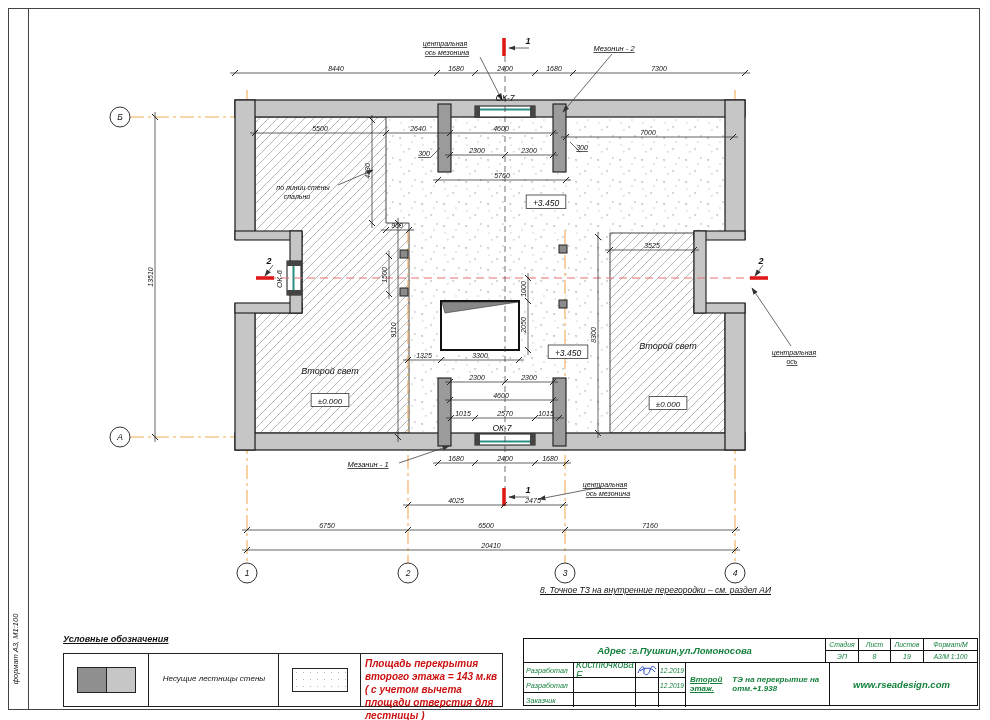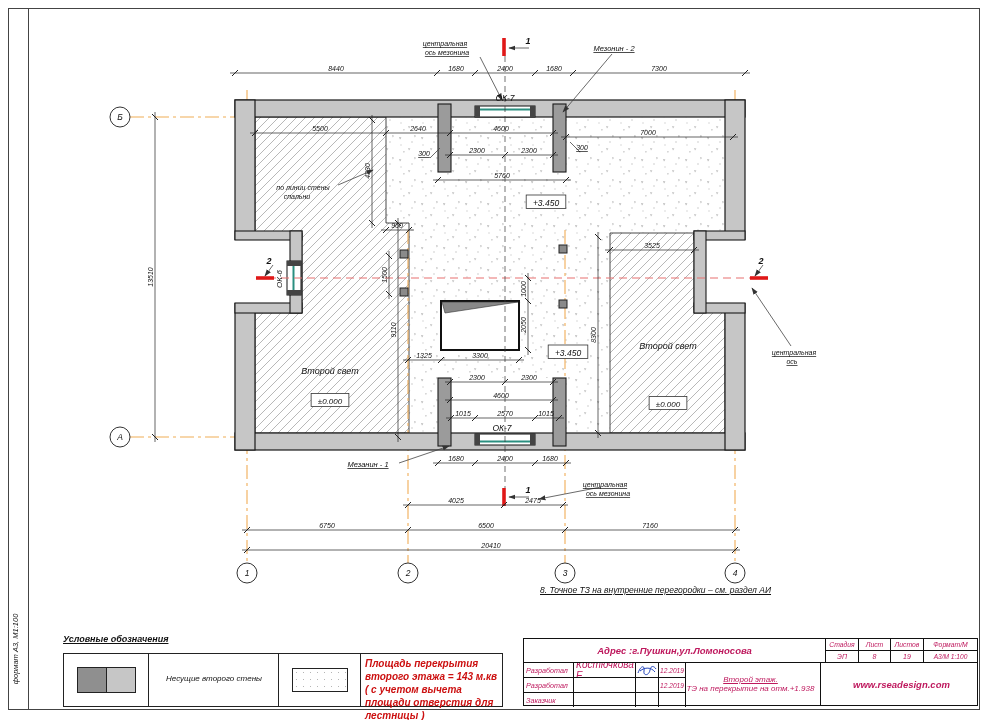--- a/index.html
+++ b/index.html
@@ -22,36 +22,36 @@
   .swatch-light{left:42px;background:#c6c6c6;}
   .lc2-text{position:absolute;left:6px;top:20px;width:118px;font-size:8px;font-style:italic;color:#111;text-align:center;}
   .speckle-swatch{position:absolute;left:13px;top:14px;width:56px;height:24px;border:1px solid #222;box-sizing:border-box;
      background-image:radial-gradient(#b5b5b5 0.8px, transparent 0.9px);background-size:7px 7px;}
   .lc4-text{padding:3px 4px;font-size:10px;line-height:1.3;font-style:italic;font-weight:bold;color:#cc1111;}
   
   .note{position:absolute;left:540px;top:585px;width:330px;}
   .note-title{font-size:8.5px;font-style:italic;text-decoration:underline;color:#111;margin-bottom:11px;}
   .note-item{font-size:8.5px;font-style:italic;color:#111;text-decoration:underline;}
   
-  .tb{position:absolute;left:523px;top:638px;width:455px;height:68px;border:1.5px solid #111;box-sizing:border-box;font-style:italic;color:#be185d;}
+  .tb{position:absolute;left:523px;top:638px;width:455px;height:68px;border:1.5px solid #111;box-sizing:border-box;font-style:italic;color:#15803d;}
   .tcell{position:absolute;border-right:1px solid #111;border-bottom:1px solid #111;box-sizing:border-box;display:flex;align-items:center;justify-content:center;overflow:hidden;}
   .tb-addr{left:0;top:0;width:302px;height:24px;font-size:9.5px;font-weight:bold;}
   .tb-h1{left:302px;top:0;width:33px;height:12px;font-size:6.8px;}
   .tb-h2{left:335px;top:0;width:32px;height:12px;font-size:6.8px;}
   .tb-h3{left:367px;top:0;width:33px;height:12px;font-size:6.8px;}
   .tb-h4{left:400px;top:0;width:53px;height:12px;font-size:6.8px;border-right:none;}
   .tb-v1{left:302px;top:12px;width:33px;height:12px;font-size:7px;}
   .tb-v2{left:335px;top:12px;width:32px;height:12px;font-size:7px;}
   .tb-v3{left:367px;top:12px;width:33px;height:12px;font-size:7px;}
   .tb-v4{left:400px;top:12px;width:53px;height:12px;font-size:6.6px;border-right:none;}
   .tb-role{left:0;width:50px;height:15px;font-size:7.2px;justify-content:flex-start;padding-left:2px;}
   .tb-name{left:50px;width:62px;height:15px;font-size:10px;justify-content:flex-start;padding-left:2px;}
   .tb-sig{left:112px;width:23px;height:15px;}
   .tb-date{left:135px;width:27px;height:15px;font-size:6.6px;}
-  .tb-doc{left:157px;top:24px;width:140px;height:42px;flex-direction:column;font-size:8px;border-bottom:none;}
+  .tb-doc{left:166px;top:24px;width:140px;height:42px;font-size:8px;border-bottom:none;font-weight:bold;}
   .tb-doc .l1{text-decoration:underline;}
   .tb-www{left:302px;top:24px;width:151px;height:42px;font-size:9.5px;font-weight:bold;border-right:none;border-bottom:none;text-align:right;}
 </style>
 </head>
 <body>
 
 <div class="frame-outer"></div>
 <div class="frame-left-line"></div>
 <div class="format-label">формат А3, М1:100</div>
 
@@ -349,21 +349,21 @@
 </svg>
 
 <div class="legend">
   <div class="legend-title">Условные обозначения</div>
   <div class="legend-table">
     <div class="lcell lc1">
       <div class="swatch swatch-dark"></div>
       <div class="swatch swatch-light"></div>
     </div>
     <div class="lcell lc2">
-      <div class="lc2-text">Несущие  второго стены</div>
+      <div class="lc2-text">Несущие  лестницы стены</div>
     </div>
     <div class="lcell lc3">
       <div class="speckle-swatch"></div>
     </div>
     <div class="lcell lc4">
       <div class="lc4-text">Площадь перекрытия второго этажа = 143 м.кв ( с учетом вычета площади отверстия для лестницы )</div>
     </div>
   </div>
 </div>
 

